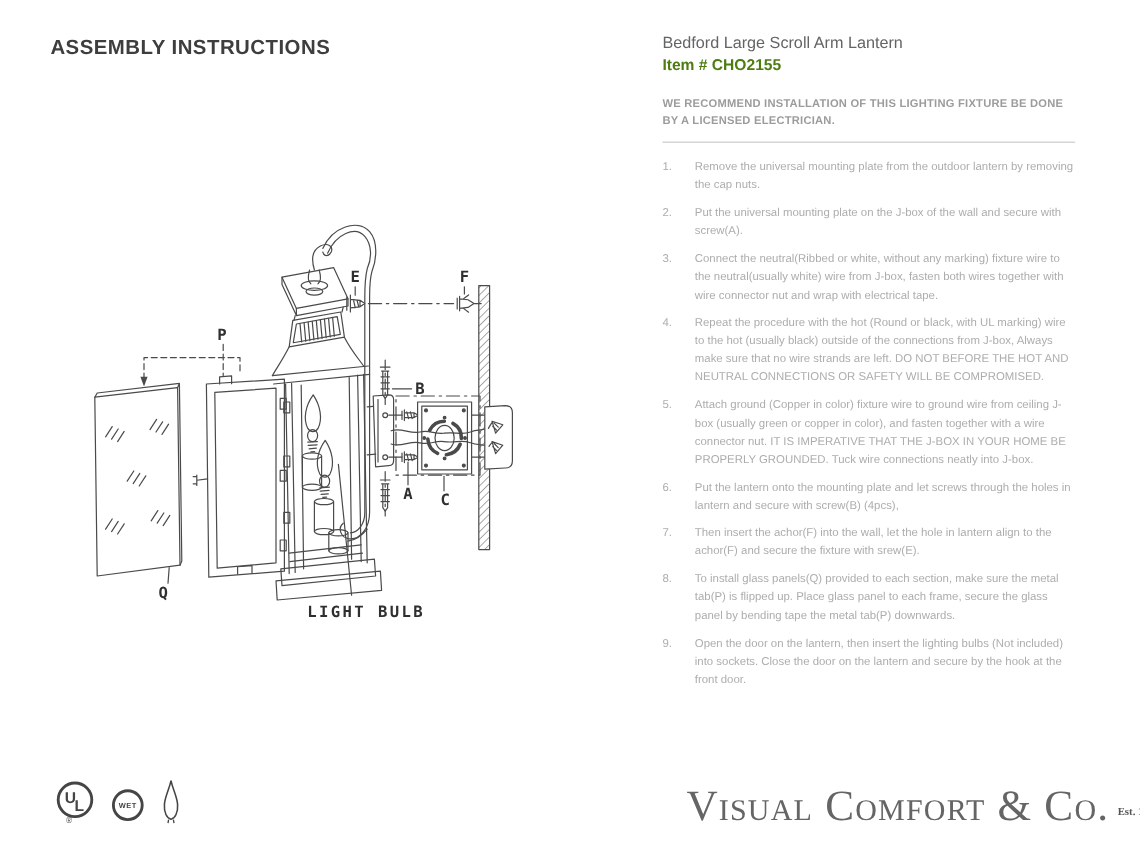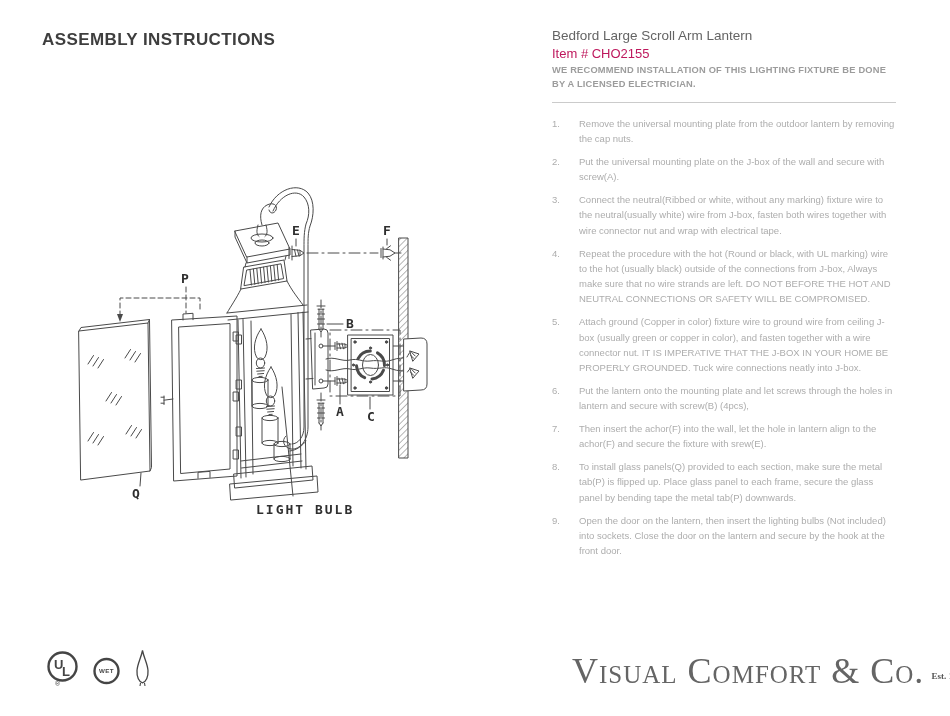--- a/index.html
+++ b/index.html
@@ -6,22 +6,22 @@
   body{
     width:950px;height:716px;position:relative;background:#ffffff;
     font-family:"Liberation Sans", sans-serif;overflow:hidden;
   }
   .page-title{
     position:absolute;left:42px;top:30px;
     font-size:17px;font-weight:bold;color:#3e3e3e;letter-spacing:.4px;
   }
   .right-col{position:absolute;left:552px;top:28px;width:344px;}
   .product-name{font-size:13.5px;color:#646464;}
-  .item-number{font-size:13px;color:#be185d;margin-top:3px;}
-  .warnings{margin-top:2px;}
+  .item-number{font-size:13px;color:#4d7c0f;margin-top:3px;font-weight:bold;}
+  .warnings{margin-top:18px;}
   .warnings p{
     margin:0 0 8px 0;font-size:9.3px;font-weight:bold;color:#9c9c9c;
     line-height:14px;letter-spacing:.2px;
   }
   .rule{border:none;border-top:1px solid #cbcbcb;margin:11px 0 0 0;}
   .steps{margin-top:13px;}
   .step{display:flex;margin-bottom:7.5px;color:#adadad;font-size:9.5px;line-height:15.3px;}
   .step .num{width:27px;flex:0 0 27px;}
   .step .txt{flex:1;}
   .diagram{position:absolute;left:30px;top:163px;}

